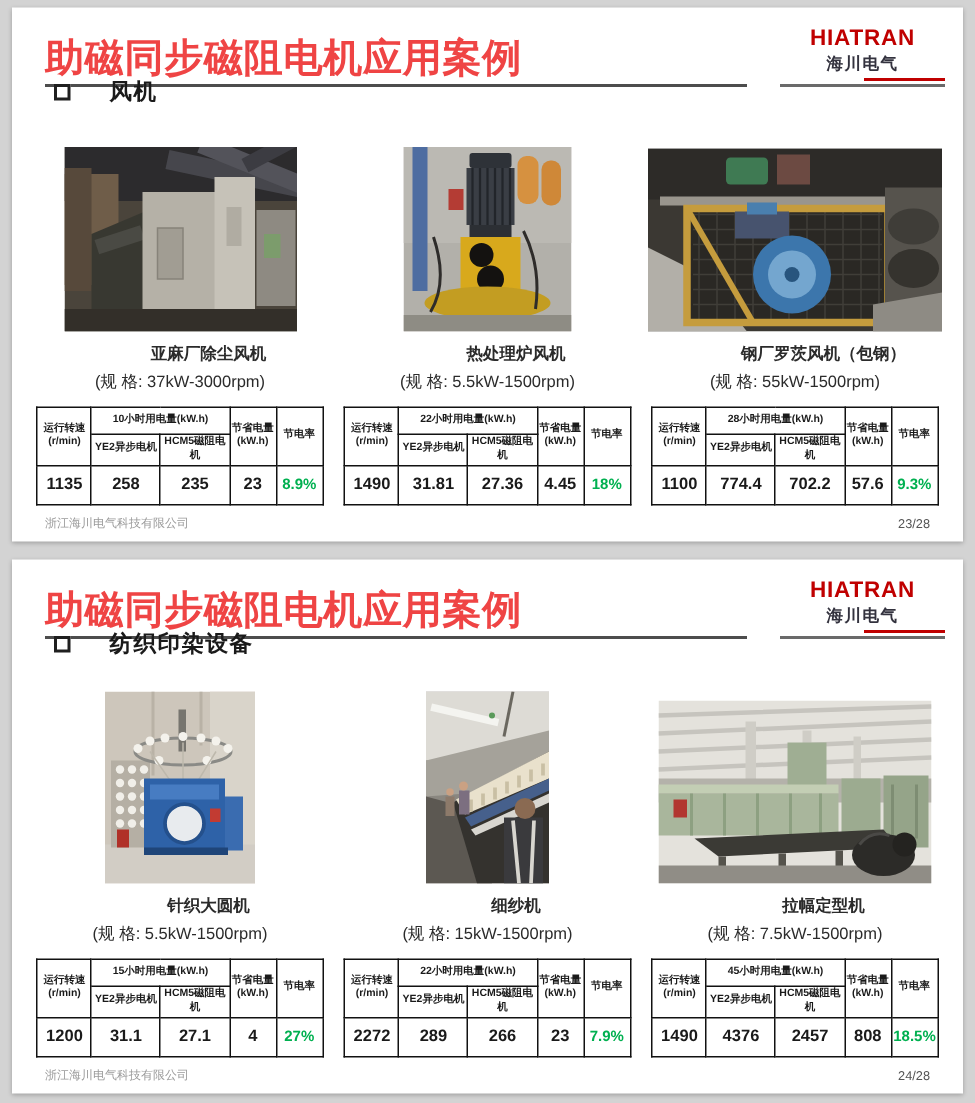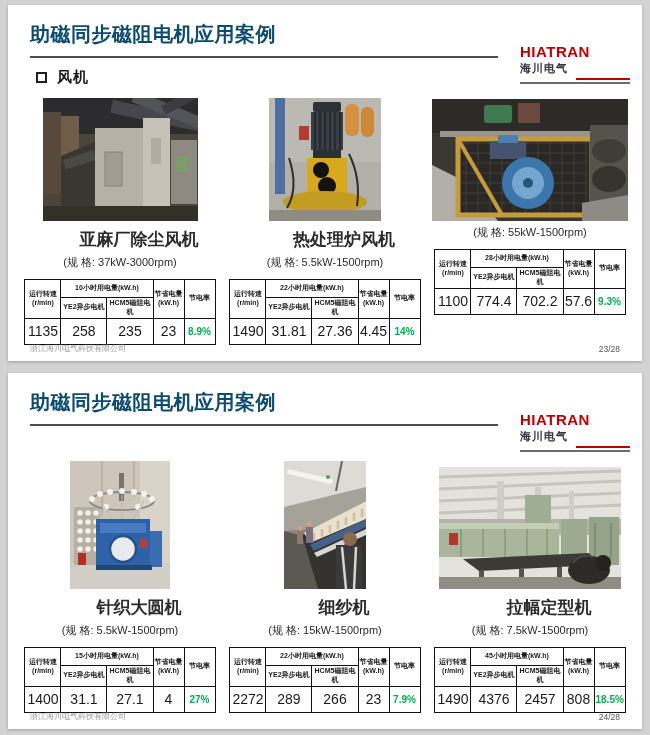--- a/index.html
+++ b/index.html
@@ -10,44 +10,44 @@
     color:#1a1a1a;
   }
   .page { width:650px; height:735px; padding:5px 8px 6px; display:flex; flex-direction:column; gap:12px; }
   .slide {
     position:relative; width:634px; height:356px; background:#fff;
     box-shadow:0 1px 3px rgba(0,0,0,.25);
     overflow:hidden;
   }
   .slide-title {
     position:absolute; left:22px; top:16px;
-    font-size:20px; font-weight:bold; color:#0c4a6e; letter-spacing:.5px;
+    font-size:26px; font-weight:bold; color:#ef4444; letter-spacing:.5px;
   }
   .title-rule { position:absolute; left:22px; top:51px; width:468px; height:2px; background:#4d4d4d; }
-  .logo { position:absolute; right:12px; top:13px; width:110px; text-align:left;margin-top:26px; }
+  .logo { position:absolute; right:12px; top:13px; width:110px; text-align:center; }
   .logo-brand { font-size:15px; font-weight:800; color:#c00000; letter-spacing:.5px; line-height:1.05; }
   .logo-sub { font-size:11px; font-weight:bold; color:#33323e; letter-spacing:1px; margin-top:1px; }
   .logo-red-rule { height:2px; width:54px; background:#c00000; margin:2px 0 0 auto; }
   .logo-gray-rule { height:2px; width:110px; background:#6a6a6a; margin:2px 0 0 auto; }
-  .section { position:absolute; left:28px; top:63px; display:flex; align-items:center; gap:10px; }
+  .section { position:absolute; left:28px; top:47px; display:flex; align-items:center; gap:26px; }
   .bullet { width:11px; height:11px; border:2.5px solid #1f1f1f; background:#fff; }
   .section-label { font-size:15px; font-weight:bold; color:#1a1a1a; letter-spacing:1px; }
   .cases { position:absolute; left:14px; top:86px; width:606px; display:flex; justify-content:space-between; }
   .case { width:196px; display:flex; flex-direction:column; align-items:center; }
   .photo-box { width:196px; height:130px; display:flex; align-items:flex-end; justify-content:center; }
-  .caption { margin-top:7px; font-size:17px; font-weight:bold; color:#2b2b2b;margin-left:38px; }
+  .caption { margin-top:7px; font-size:11px; font-weight:bold; color:#2b2b2b;margin-left:38px; }
   .spec { margin-top:4px; font-size:11px; color:#2b2b2b; white-space:pre; }
   table.etab { margin-top:9px; width:190px; border-collapse:collapse; table-layout:fixed; }
   table.etab td { border:1px solid #111; text-align:center; vertical-align:middle; padding:1px; }
   td.hd { font-size:7px; font-weight:600; line-height:1.25; color:#1a1a1a; }
   td.pre { white-space:pre-line; }
   tr.hrow1 td { height:18px; }
   tr.hrow2 td { height:20px; }
   tr.vrow td { height:26px; }
-  td.val { font-size:14px; font-weight:normal; }
+  td.val { font-size:11px; font-weight:bold; }
   td.rate { font-size:10px; font-weight:bold; color:#00b050; }
   .foot-company { position:absolute; left:22px; bottom:7px; font-size:8px; color:#9a9a9a; }
   .foot-page { position:absolute; right:22px; bottom:7px; font-size:8.5px; color:#555; }
 </style>
 </head>
 <body>
 
 <div class="page">
 
   <section class="slide">
@@ -163,21 +163,21 @@
             </tr>
             <tr class="hrow2">
               <td class="hd">YE2异步电机</td>
               <td class="hd">HCM5磁阻电机</td>
             </tr>
             <tr class="vrow">
               <td class="val">1490</td>
               <td class="val">31.81</td>
               <td class="val">27.36</td>
               <td class="val">4.45</td>
-              <td class="rate">14%</td>
+              <td class="rate">18%</td>
             </tr>
           </tbody>
         </table>
       </div>
 
       <div class="case">
         <div class="photo-box">
           <svg width="196" height="122" viewBox="0 0 196 122">
             <rect width="196" height="122" fill="#3b3833"></rect>
             <rect width="196" height="34" fill="#2d2b28"></rect>
@@ -194,20 +194,21 @@
             <rect x="66" y="36" width="20" height="8" fill="#4a7fae"></rect>
             <circle cx="96" cy="84" r="26" fill="#3c76ac"></circle>
             <circle cx="96" cy="84" r="16" fill="#74a6cf"></circle>
             <circle cx="96" cy="84" r="5" fill="#28557e"></circle>
             <rect x="158" y="26" width="38" height="78" fill="#56534d"></rect>
             <ellipse cx="177" cy="52" rx="17" ry="12" fill="#3f3d38"></ellipse>
             <ellipse cx="177" cy="80" rx="17" ry="13" fill="#35332e"></ellipse>
             <polygon points="150,104 196,96 196,122 150,122" fill="#8e8b84"></polygon>
           </svg>
         </div>
+        <div class="caption">钢厂罗茨风机（包钢）</div>
         <div class="spec">(规 格: 55kW-1500rpm)</div>
         <table class="etab">
           <colgroup>
               <col style="width:36px">
               <col style="width:46px">
               <col style="width:46px">
               <col style="width:31px">
               <col style="width:31px">
             </colgroup>
           <tbody>
@@ -240,20 +241,24 @@
   </section>
 
   <section class="slide">
     <h1 class="slide-title">助磁同步磁阻电机应用案例</h1>
     <div class="title-rule"></div>
     <div class="logo">
       <div class="logo-brand">HIATRAN</div>
       <div class="logo-sub">海川电气</div>
       <div class="logo-red-rule"></div>
       <div class="logo-gray-rule"></div>
+    </div>
+    <div class="section">
+      <span class="bullet"></span>
+      <span class="section-label">纺织印染设备</span>
     </div>
 
     <div class="cases">
 
       <div class="case">
         <div class="photo-box">
           <svg width="100" height="128" viewBox="0 0 100 128">
             <rect width="100" height="128" fill="#cdc6bb"></rect>
             <rect x="70" width="30" height="128" fill="#d9d4ca"></rect>
             <rect x="0" y="102" width="100" height="26" fill="#d2cdc5"></rect>
@@ -314,21 +319,21 @@
               <td colspan="2" class="hd">15小时用电量(kW.h)</td>
               <td rowspan="2" class="hd pre">节省电量
 (kW.h)</td>
               <td rowspan="2" class="hd">节电率</td>
             </tr>
             <tr class="hrow2">
               <td class="hd">YE2异步电机</td>
               <td class="hd">HCM5磁阻电机</td>
             </tr>
             <tr class="vrow">
-              <td class="val">1400</td>
+              <td class="val">1200</td>
               <td class="val">31.1</td>
               <td class="val">27.1</td>
               <td class="val">4</td>
               <td class="rate">27%</td>
             </tr>
           </tbody>
         </table>
       </div>
 
       <div class="case">

